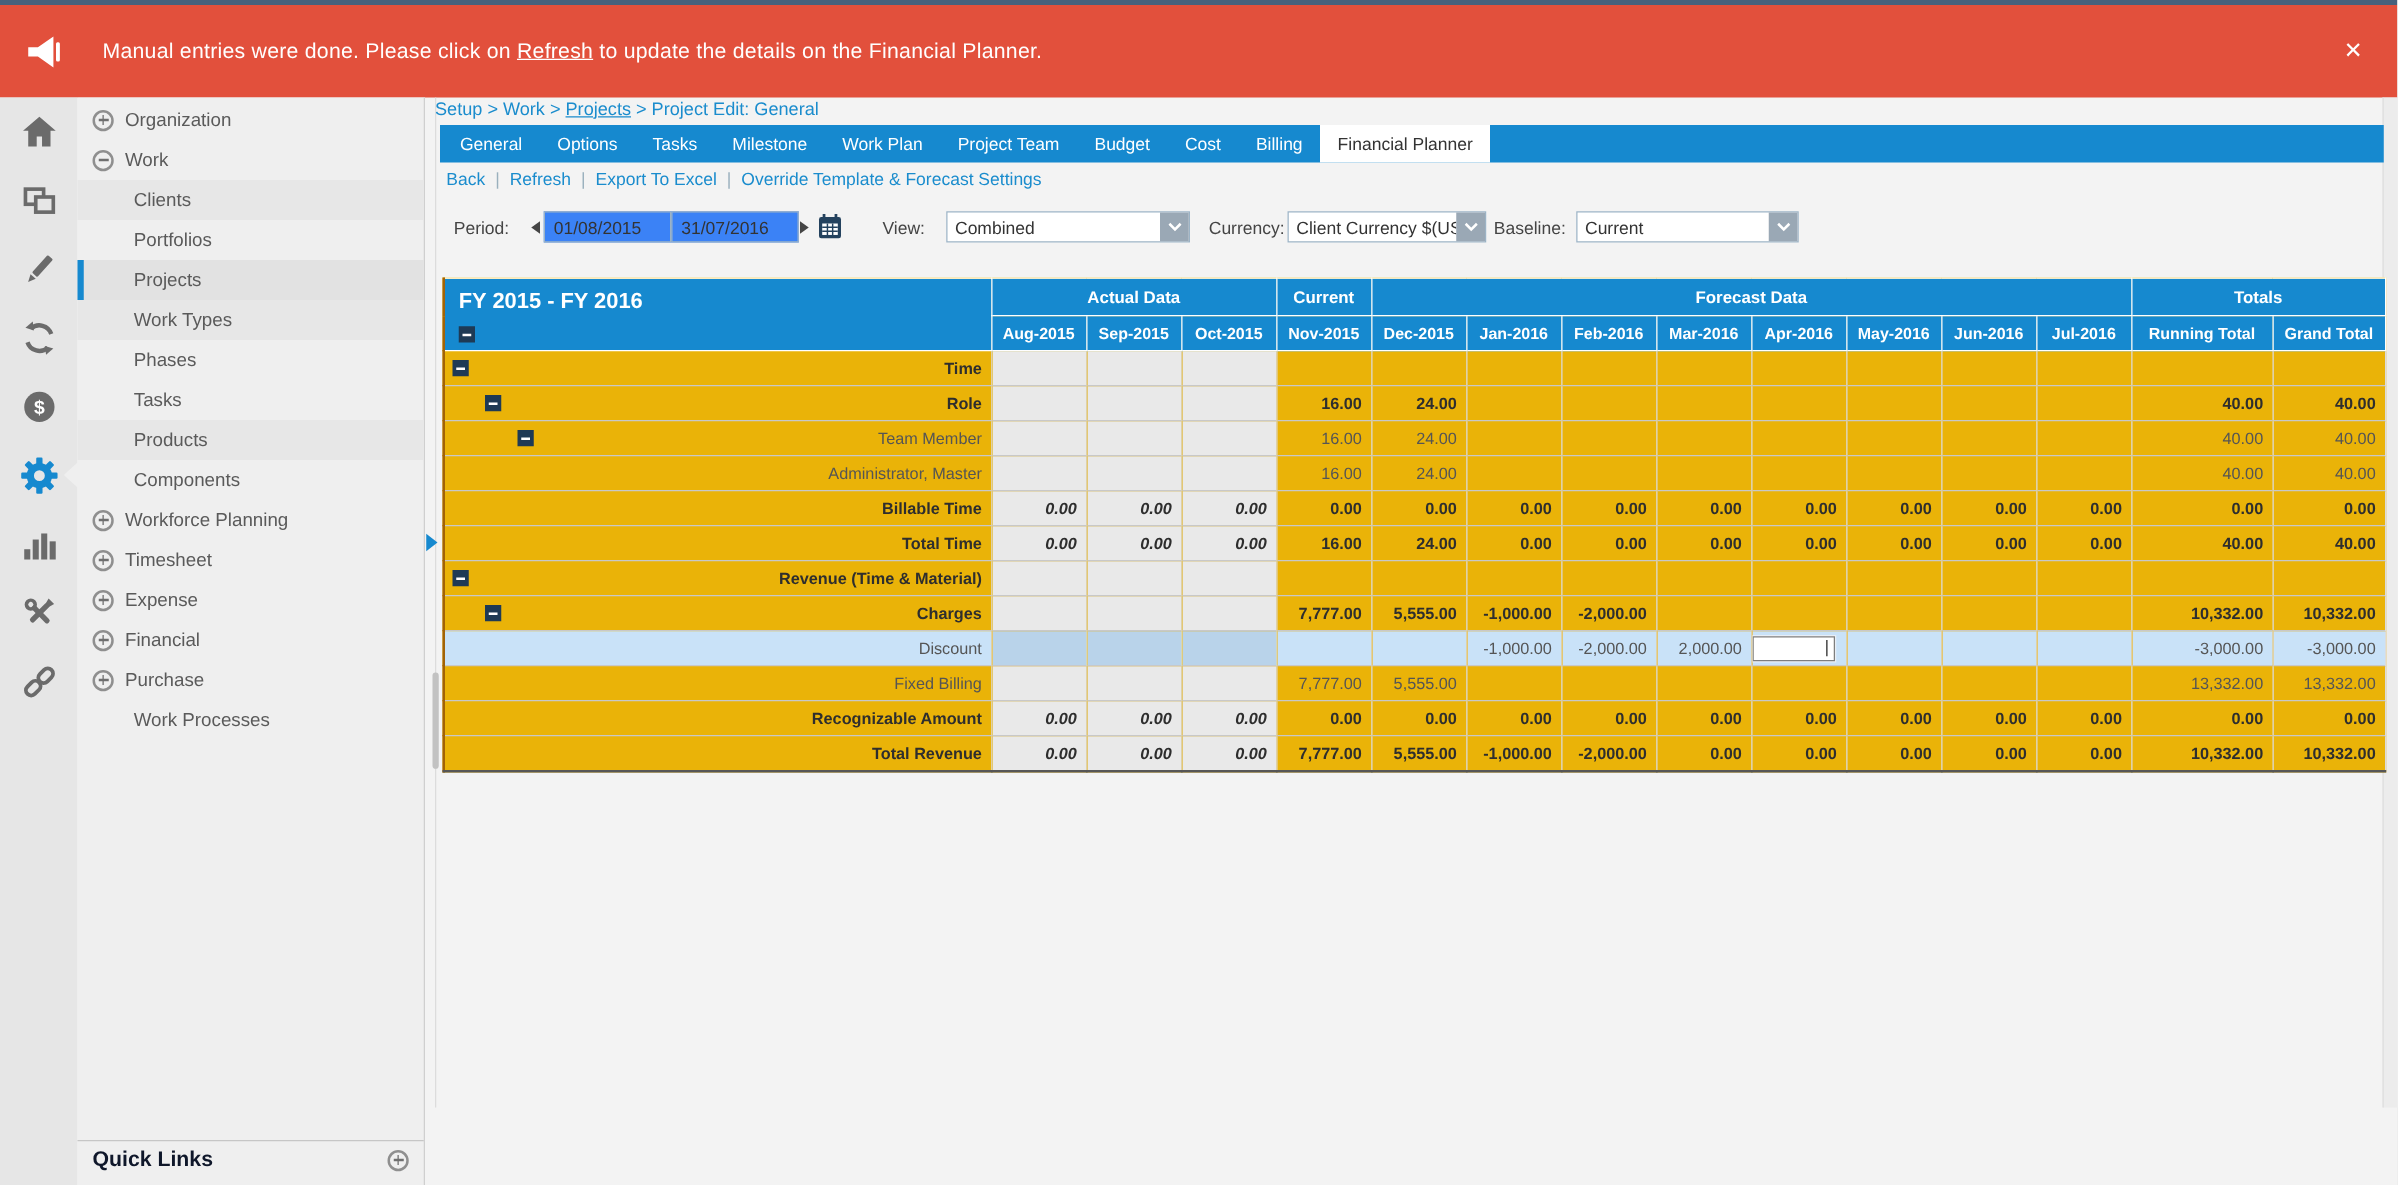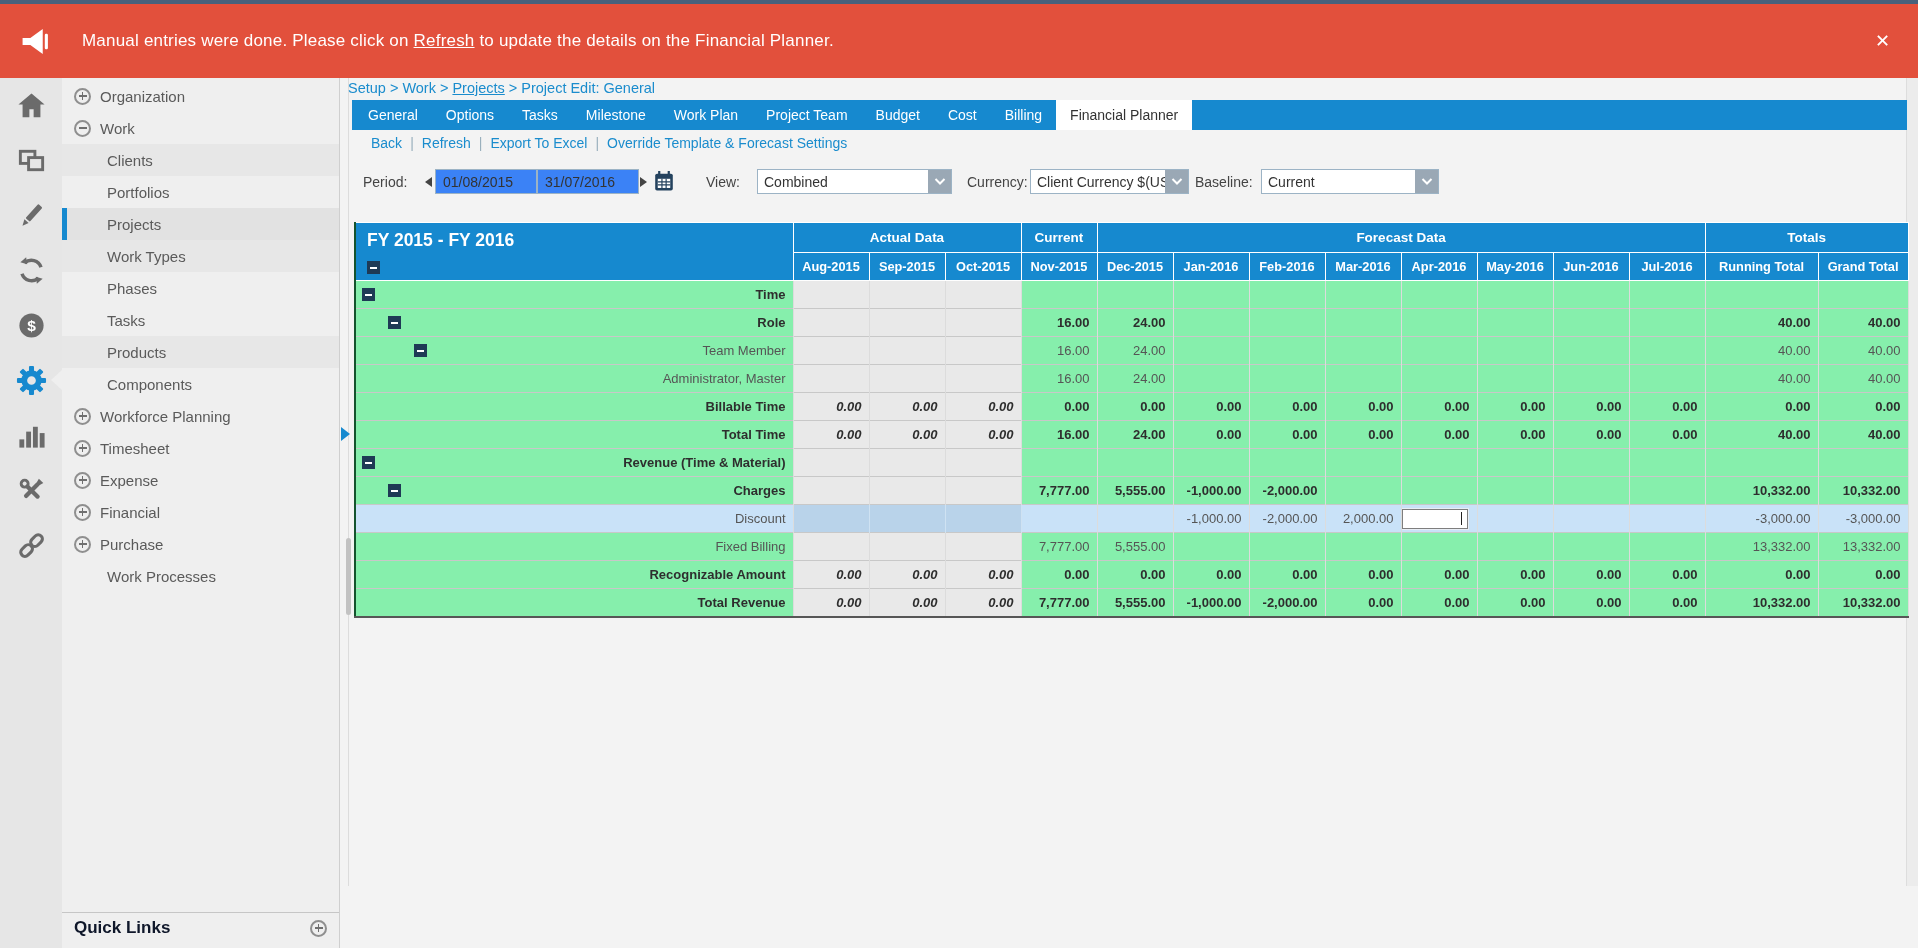--- a/index.html
+++ b/index.html
@@ -44,40 +44,40 @@
   #breadcrumb{position:absolute;left:8px;top:2px;font-size:14.5px;color:#1a8ccd;}
   #breadcrumb .bc{cursor:pointer;}
   #breadcrumb .underline{text-decoration:underline;}
   #breadcrumb .sep{margin:0 4px;}
 
   #tabbar{position:absolute;left:12px;top:22px;width:1555px;height:30px;background:#1689cf;display:flex;}
   .tab{padding:0 14px;display:flex;align-items:center;color:#fff;font-size:14px;cursor:pointer;white-space:nowrap;}
   .tab.active{background:#fff;color:#333;}
   .tab:first-child{margin-left:2px;}
 
-  #toolbar{position:absolute;left:31px;top:57px;font-size:14px;}
+  #toolbar{position:absolute;left:17px;top:57px;font-size:14px;}
   .tlink{color:#1a8ccd;cursor:pointer;}
   .tsep{color:#9ab0bd;margin:0 8px;}
 
   
   #controls{position:absolute;left:0;top:90px;height:30px;width:100%;font-size:14px;color:#444;}
   .ctl-label{position:absolute;top:6px;}
   .datebox{position:absolute;top:1px;width:93px;height:23px;border:1px solid #9cb3c5;background:#3b82f6;color:#333;padding-left:7px;display:flex;align-items:center;cursor:text;}
   #arrow-prev{position:absolute;left:85px;top:9px;width:0;height:0;border-top:5px solid transparent;border-bottom:5px solid transparent;border-right:7px solid #444;cursor:pointer;}
   #arrow-next{position:absolute;left:300px;top:9px;width:0;height:0;border-top:5px solid transparent;border-bottom:5px solid transparent;border-left:7px solid #444;cursor:pointer;}
   #calendar-icon{position:absolute;left:313px;top:2px;width:22px;height:22px;cursor:pointer;}
   .select{position:absolute;top:1px;height:25px;border:1px solid #9cb3c5;background:#fff;display:flex;align-items:center;box-sizing:border-box;cursor:pointer;}
   .select .val{flex:1;padding-left:6px;color:#333;white-space:nowrap;overflow:hidden;}
   .select .arrowbox{width:23px;height:100%;background:#9aa8b5;display:flex;align-items:center;justify-content:center;flex:none;}
 
   
   #plannerwrap{position:absolute;left:14px;top:144px;}
   #rowpointer{position:absolute;left:1px;top:349px;width:0;height:0;border-top:7px solid transparent;border-bottom:7px solid transparent;border-left:9px solid #1689cf;}
-  table.planner{border-collapse:collapse;table-layout:fixed;width:1553px;background:#86efac;
-    border-left:2px solid #14532d;border-bottom:2px solid #565656;border-right:1px solid #b3b3b3;}
+  table.planner{border-collapse:collapse;table-layout:fixed;width:1553px;background:#eab308;
+    border-left:2px solid #a16207;border-bottom:2px solid #565656;border-right:1px solid #b3b3b3;}
   table.planner thead th{background:#1689cf;color:#fff;border:1px solid #fff;font-weight:bold;padding:0;}
   th.grp{height:29px;font-size:13.5px;}
   th.mon{height:27px;font-size:12.8px;}
   th.title{position:relative;text-align:left;}
   th.title .fy{position:absolute;left:11px;top:7px;font-size:17.5px;font-weight:bold;}
   .tree-minus{display:inline-block;width:13px;height:13px;background:#1e3a55;position:relative;cursor:pointer;}
   .tree-minus::after{content:'';position:absolute;left:3px;top:5.5px;width:7px;height:2px;background:#fff;}
   th.title .hdrminus{position:absolute;left:11px;bottom:6px;}
   table.planner tbody td{height:27px;border-right:1px solid #dcdcdc;border-top:1px solid #c8c8c8;
     font-size:13px;color:#555;text-align:right;padding:0 7px 0 0;overflow:hidden;white-space:nowrap;}

